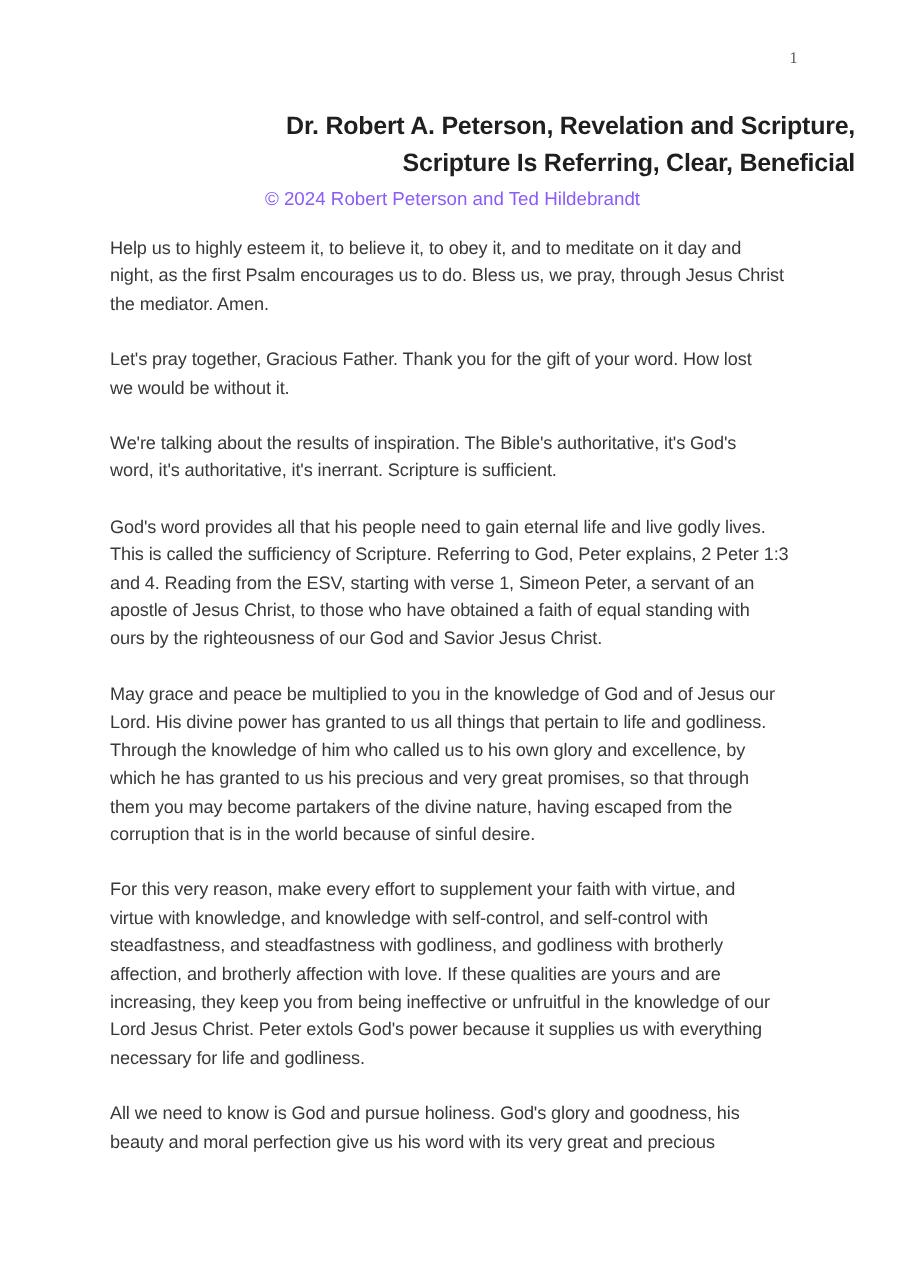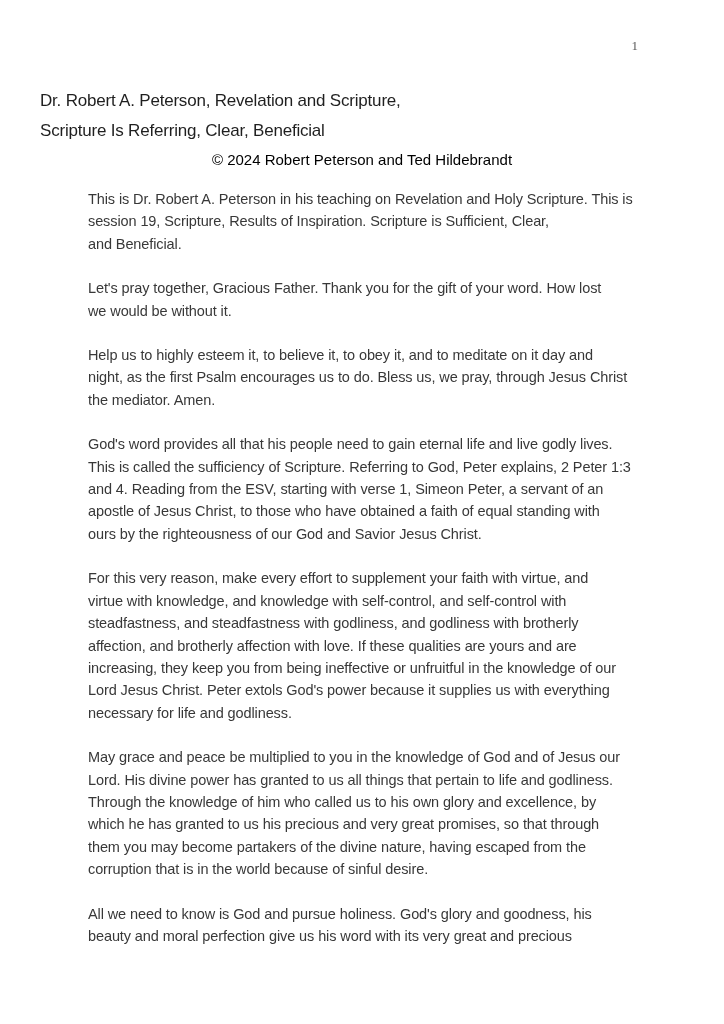--- a/index.html
+++ b/index.html
@@ -19,34 +19,34 @@
   .page-number {
     position: absolute;
     top: 38px;
     right: 86px;
     font-size: 13px;
     color: #5a5a5a;
     font-family: "Liberation Serif", serif;
   }
   .title {
     margin: 86px 40px 0 40px;
-    text-align: left;
-    font-size: 17px;
-    font-weight: 400;
+    text-align: right;
+    font-size: 20px;
+    font-weight: 700;
     line-height: 30px;
     color: #1f1f1f;
     letter-spacing: -0.2px;
   }
   .title .title-line { display: block; }
   .copyright {
     margin-top: 4px;
     text-align: center;
     font-size: 15px;
     line-height: 20px;
-    color: #000000;
+    color: #8b5cf6;
   }
   .doc-body {
     margin: 18px 28px 0 88px;
     font-size: 14.5px;
     line-height: 22.4px;
     color: #383838;
     letter-spacing: -0.1px;
   }
   .doc-body p {
     white-space: pre-line;
@@ -61,43 +61,42 @@
   <div class="page-number">1</div>
 
   <h1 class="title">
     <span class="title-line">Dr. Robert A. Peterson, Revelation and Scripture,</span>
     <span class="title-line">Scripture Is Referring, Clear, Beneficial</span>
   </h1>
 
   <div class="copyright">© 2024 Robert Peterson and Ted Hildebrandt</div>
 
   <div class="doc-body">
-    <p>This is Dr. Robert A. Peterson in his teaching on Revelation and Holy Scripture. This is
-session 19, Scripture, Results of Inspiration. Scripture is Sufficient, Clear,
-and Beneficial.</p>
-    <p>Let's pray together, Gracious Father. Thank you for the gift of your word. How lost
-we would be without it.</p>
     <p>Help us to highly esteem it, to believe it, to obey it, and to meditate on it day and
 night, as the first Psalm encourages us to do. Bless us, we pray, through Jesus Christ
 the mediator. Amen.</p>
+    <p>Let's pray together, Gracious Father. Thank you for the gift of your word. How lost
+we would be without it.</p>
+    <p>We're talking about the results of inspiration. The Bible's authoritative, it's God's
+word, it's authoritative, it's inerrant. Scripture is sufficient.</p>
     <p>God's word provides all that his people need to gain eternal life and live godly lives.
 This is called the sufficiency of Scripture. Referring to God, Peter explains, 2 Peter 1:3
 and 4. Reading from the ESV, starting with verse 1, Simeon Peter, a servant of an
 apostle of Jesus Christ, to those who have obtained a faith of equal standing with
 ours by the righteousness of our God and Savior Jesus Christ.</p>
+    <p>May grace and peace be multiplied to you in the knowledge of God and of Jesus our
+Lord. His divine power has granted to us all things that pertain to life and godliness.
+Through the knowledge of him who called us to his own glory and excellence, by
+which he has granted to us his precious and very great promises, so that through
+them you may become partakers of the divine nature, having escaped from the
+corruption that is in the world because of sinful desire.</p>
     <p>For this very reason, make every effort to supplement your faith with virtue, and
 virtue with knowledge, and knowledge with self-control, and self-control with
 steadfastness, and steadfastness with godliness, and godliness with brotherly
 affection, and brotherly affection with love. If these qualities are yours and are
 increasing, they keep you from being ineffective or unfruitful in the knowledge of our
 Lord Jesus Christ. Peter extols God's power because it supplies us with everything
 necessary for life and godliness.</p>
-    <p>May grace and peace be multiplied to you in the knowledge of God and of Jesus our
-Lord. His divine power has granted to us all things that pertain to life and godliness.
-Through the knowledge of him who called us to his own glory and excellence, by
-which he has granted to us his precious and very great promises, so that through
-them you may become partakers of the divine nature, having escaped from the
-corruption that is in the world because of sinful desire.</p>
     <p>All we need to know is God and pursue holiness. God's glory and goodness, his
 beauty and moral perfection give us his word with its very great and precious</p>
   </div>
 
 </div>
 
 </body></html>

